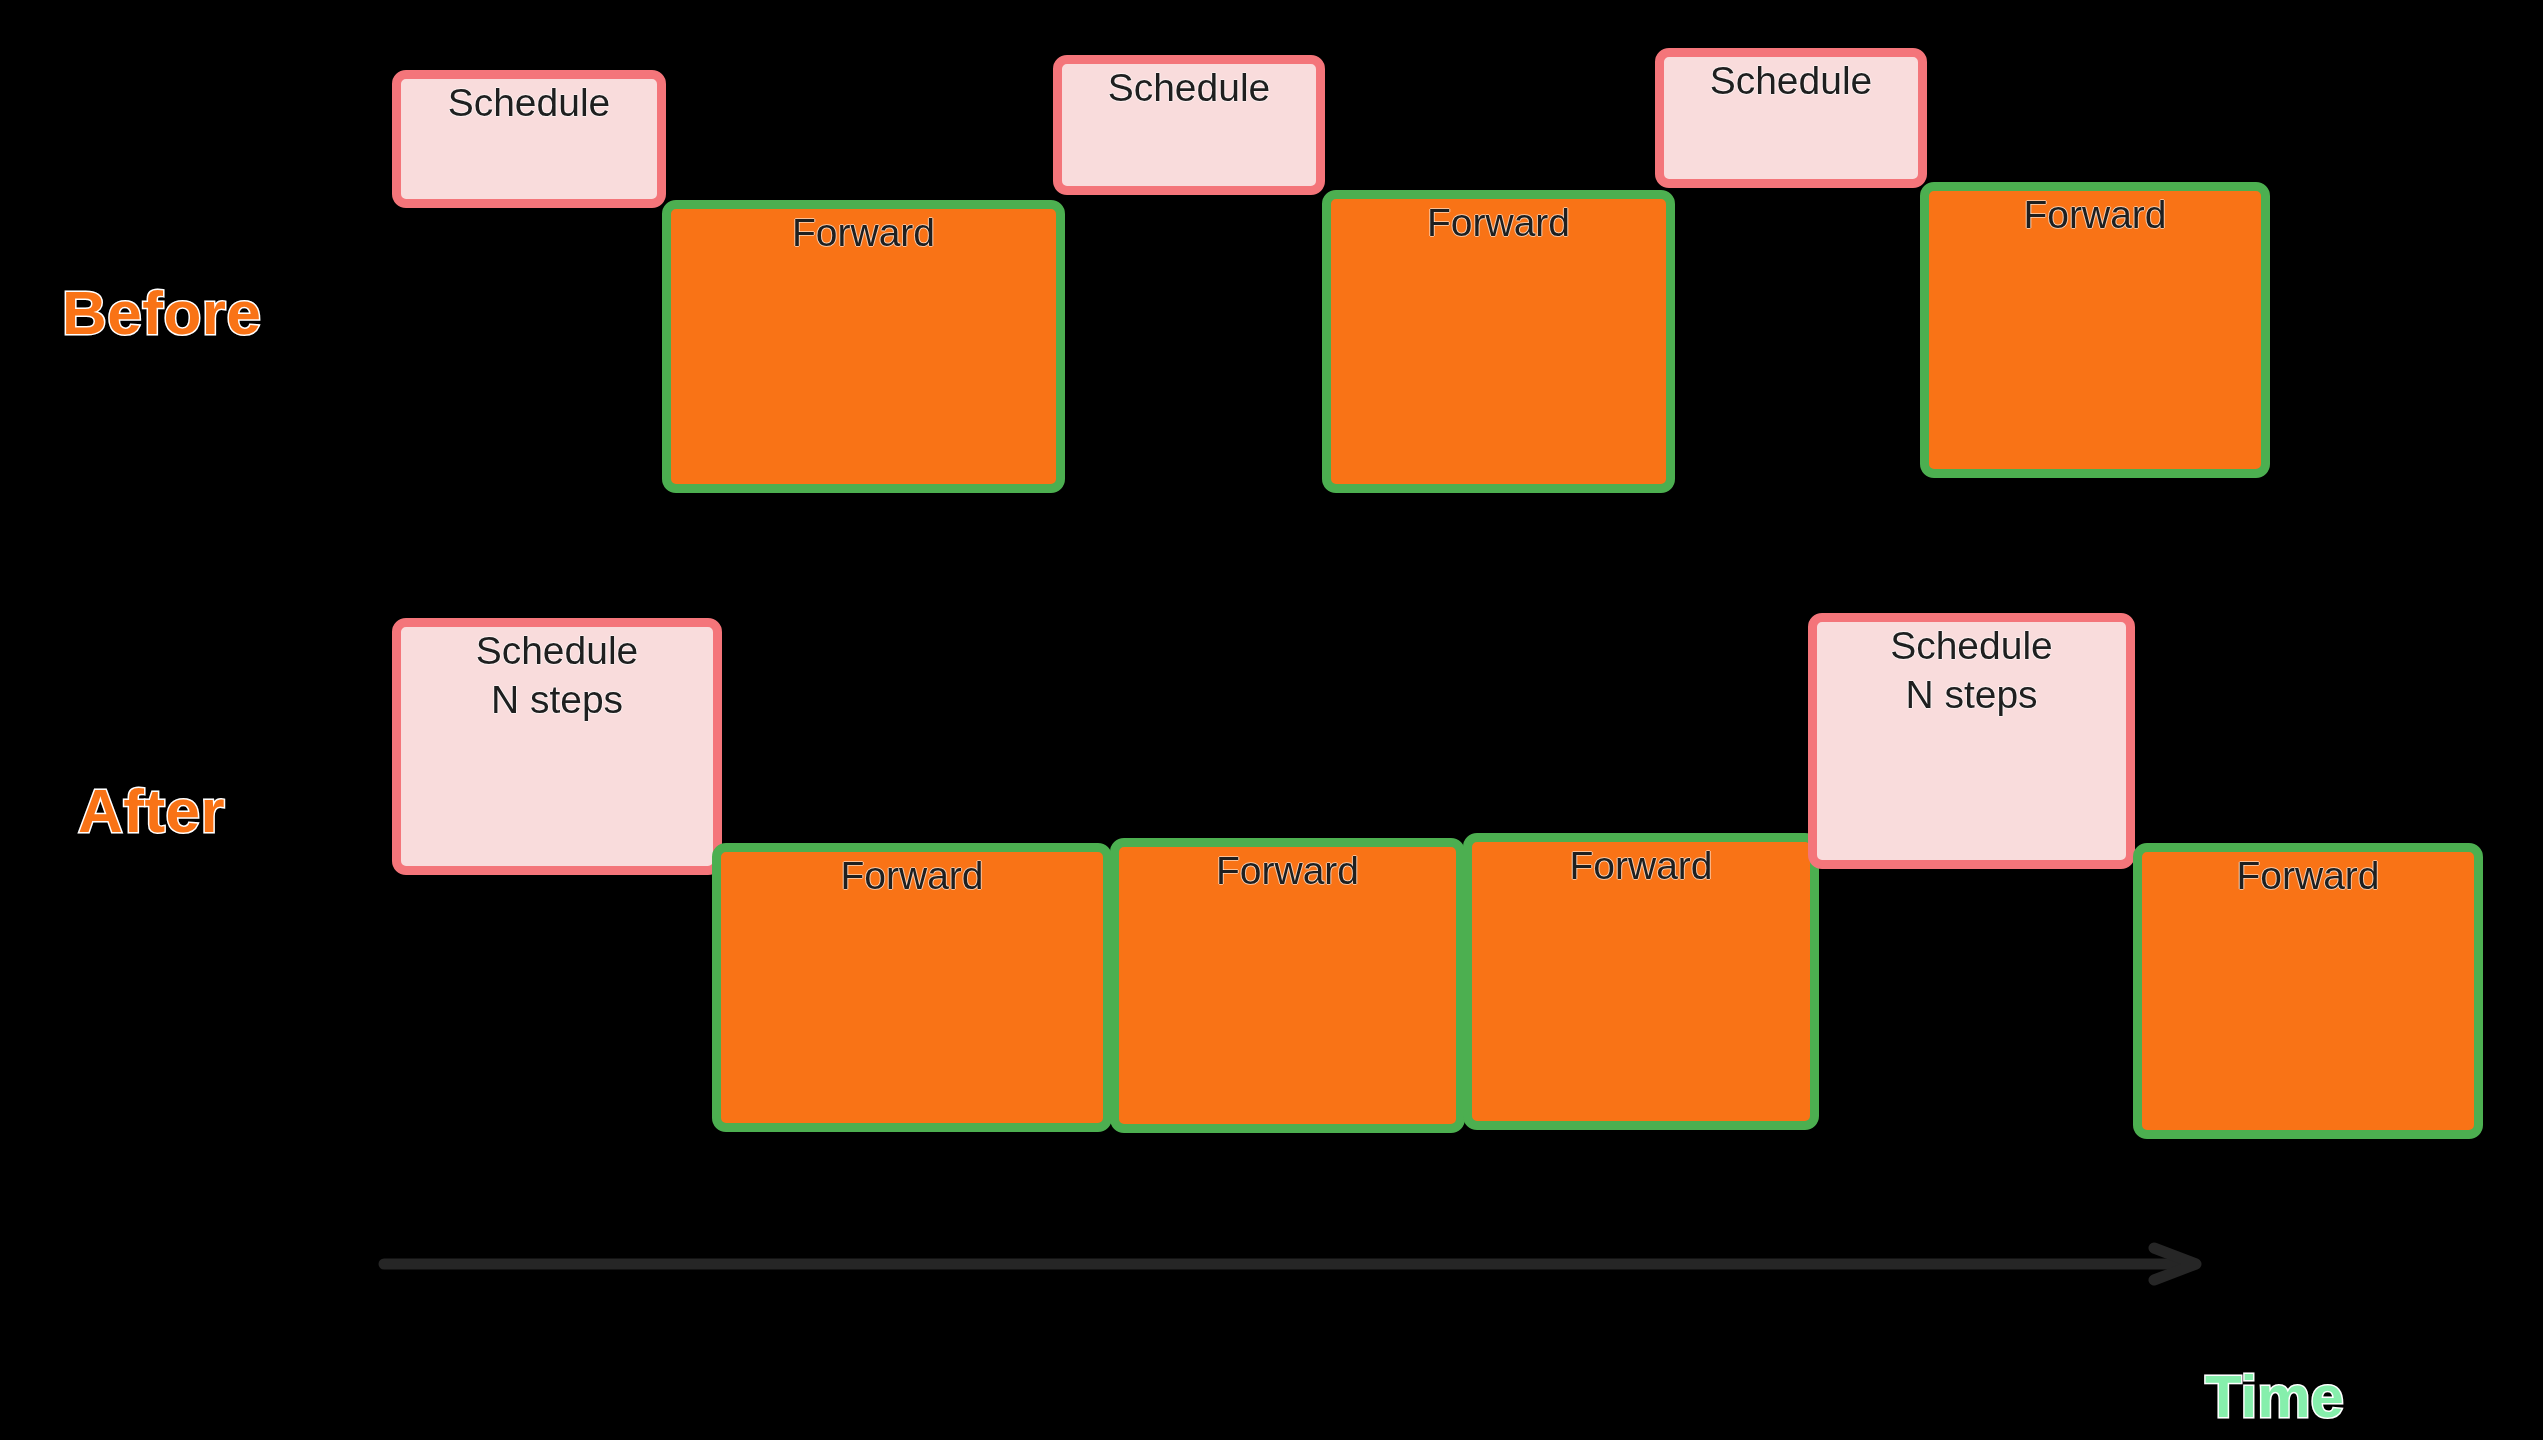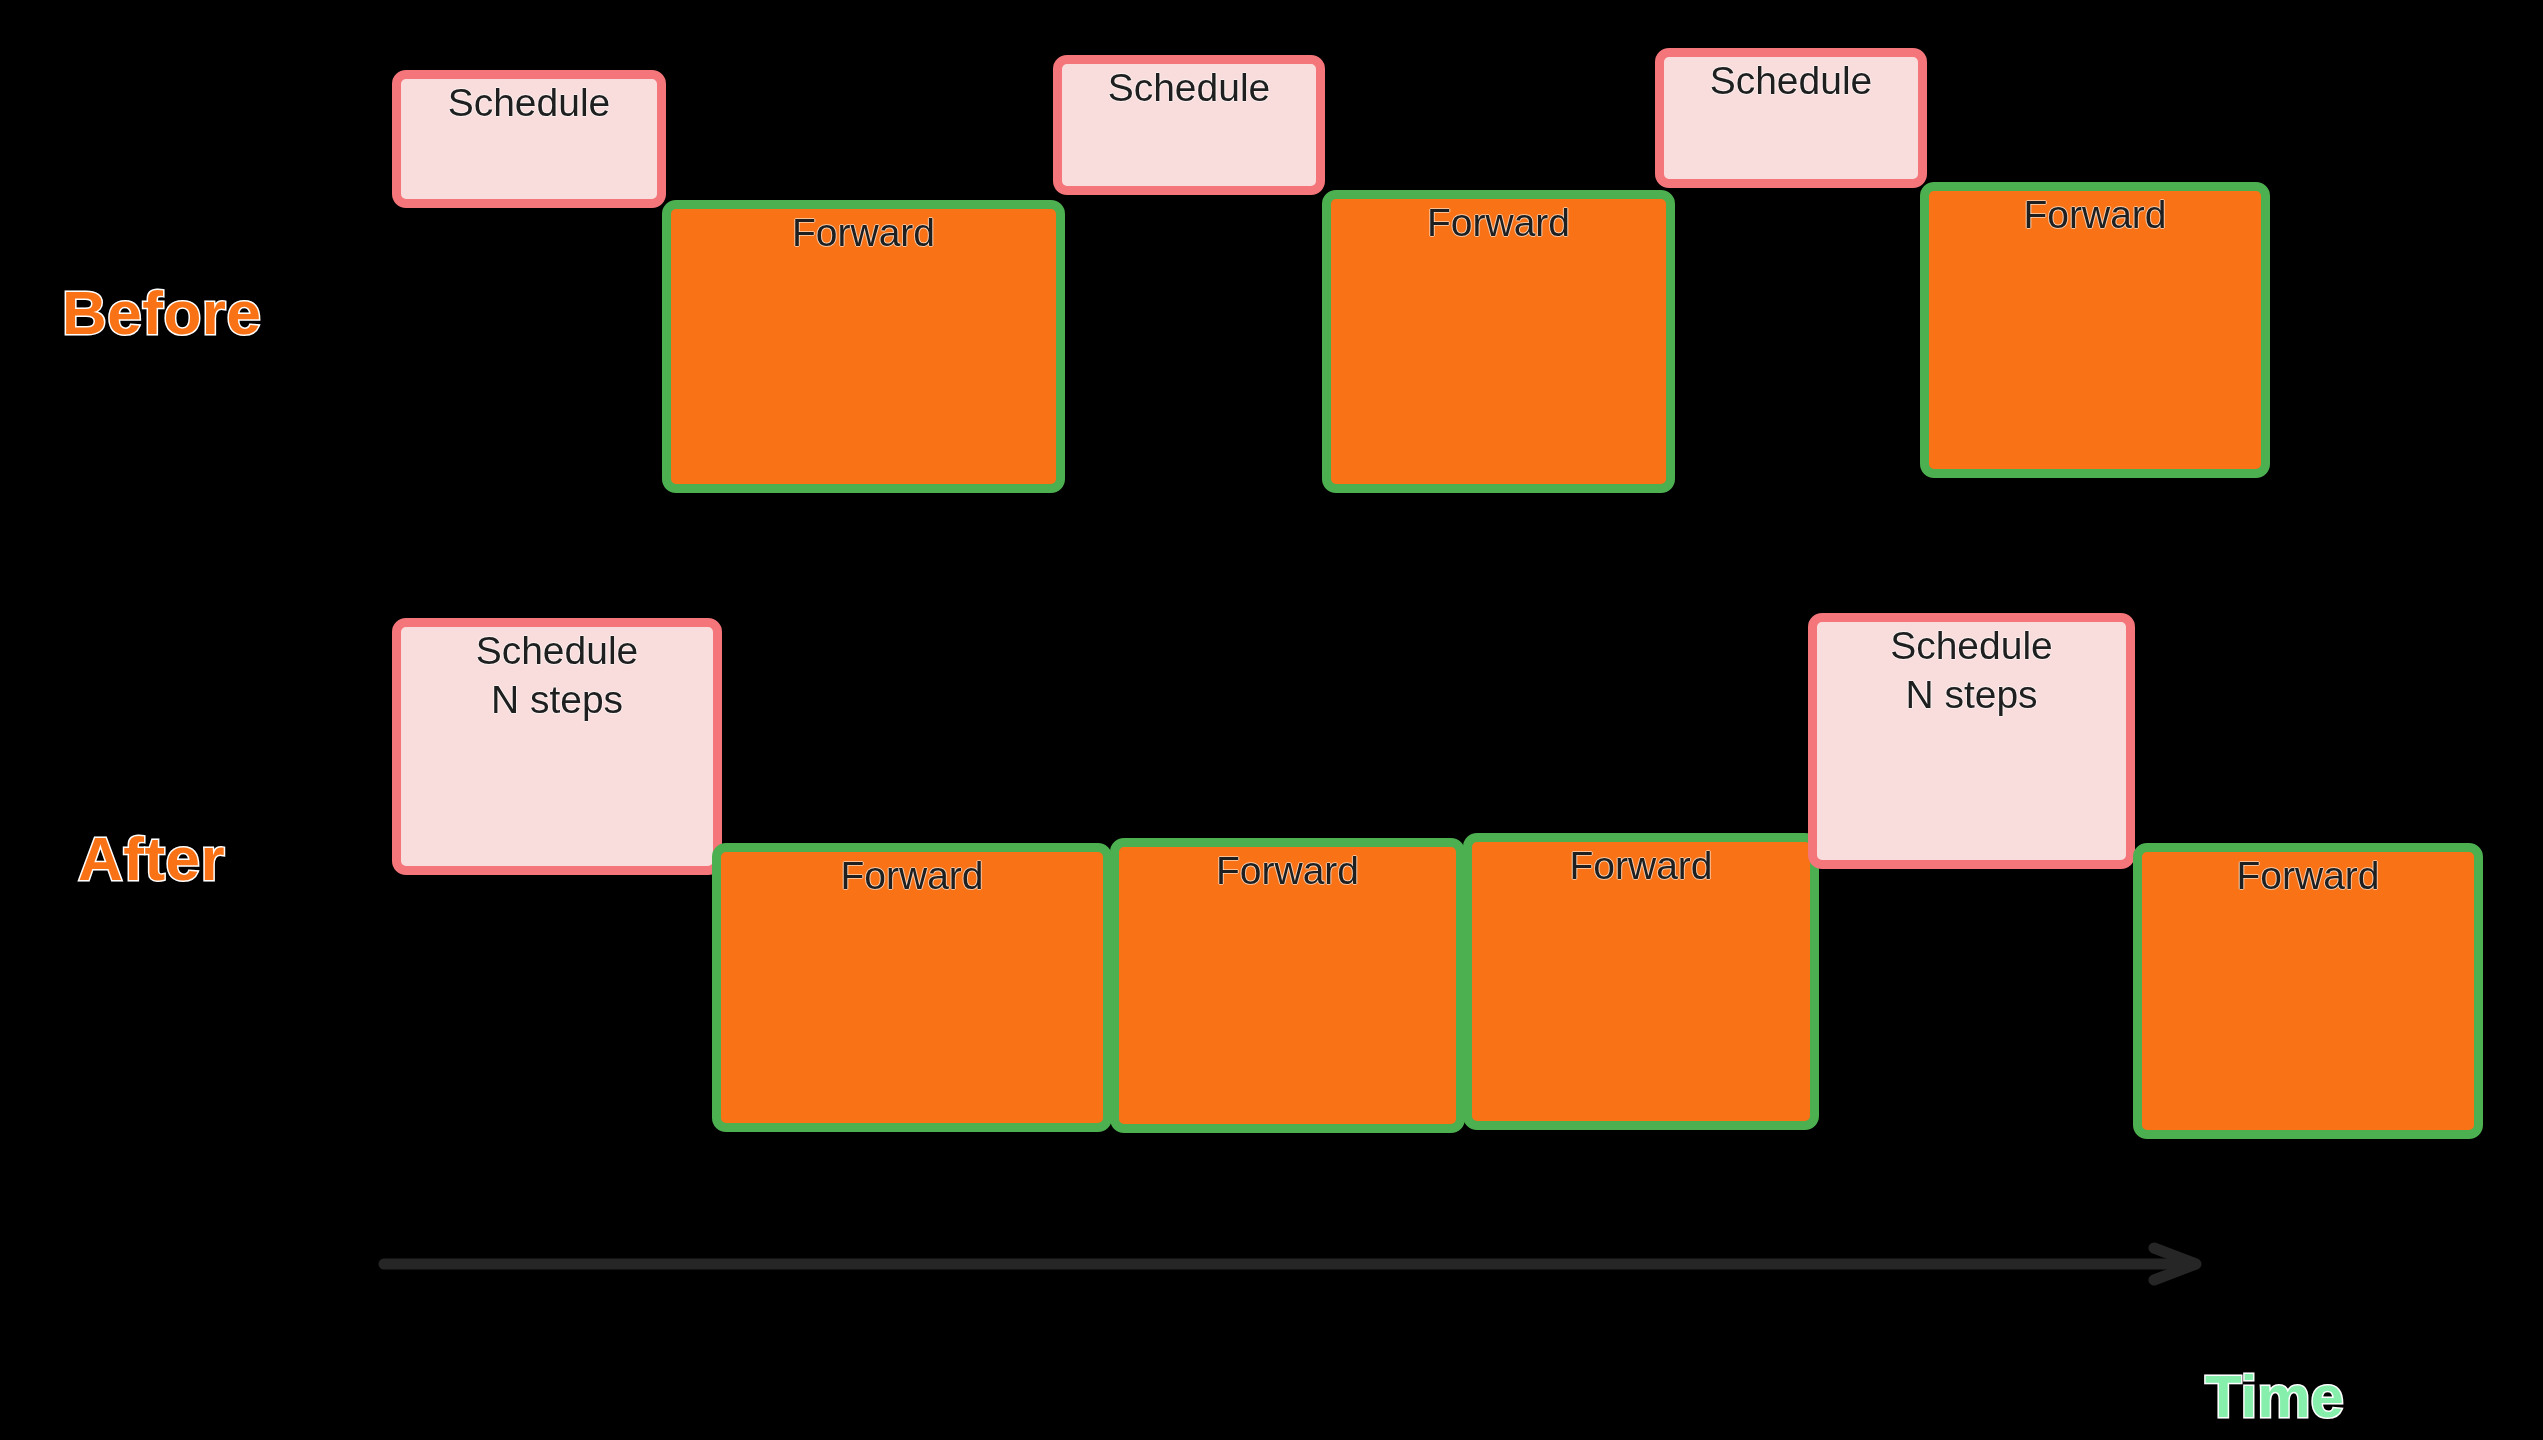--- a/index.html
+++ b/index.html
@@ -27,21 +27,21 @@
     font-weight: 700;
     font-size: 62px;
     letter-spacing: 0.5px;
     color: #f97316;
     -webkit-text-stroke: 3px #ffffff;
     paint-order: stroke fill;
     white-space: nowrap;
     line-height: 1;
   }
   #label-before { left: 62px;  top: 282px; }
-  #label-after  { left: 78px;  top: 828px; text-align: right; }
+  #label-after  { left: 78px;  top: 780px; text-align: right; }
 
   #label-time {
     position: absolute;
     left: 2205px;
     top: 1367px;
     font-family: "Liberation Sans", "DejaVu Sans", sans-serif;
     font-weight: 700;
     font-size: 60px;
     color: #86efac;
     -webkit-text-stroke: 3px #ffffff;

